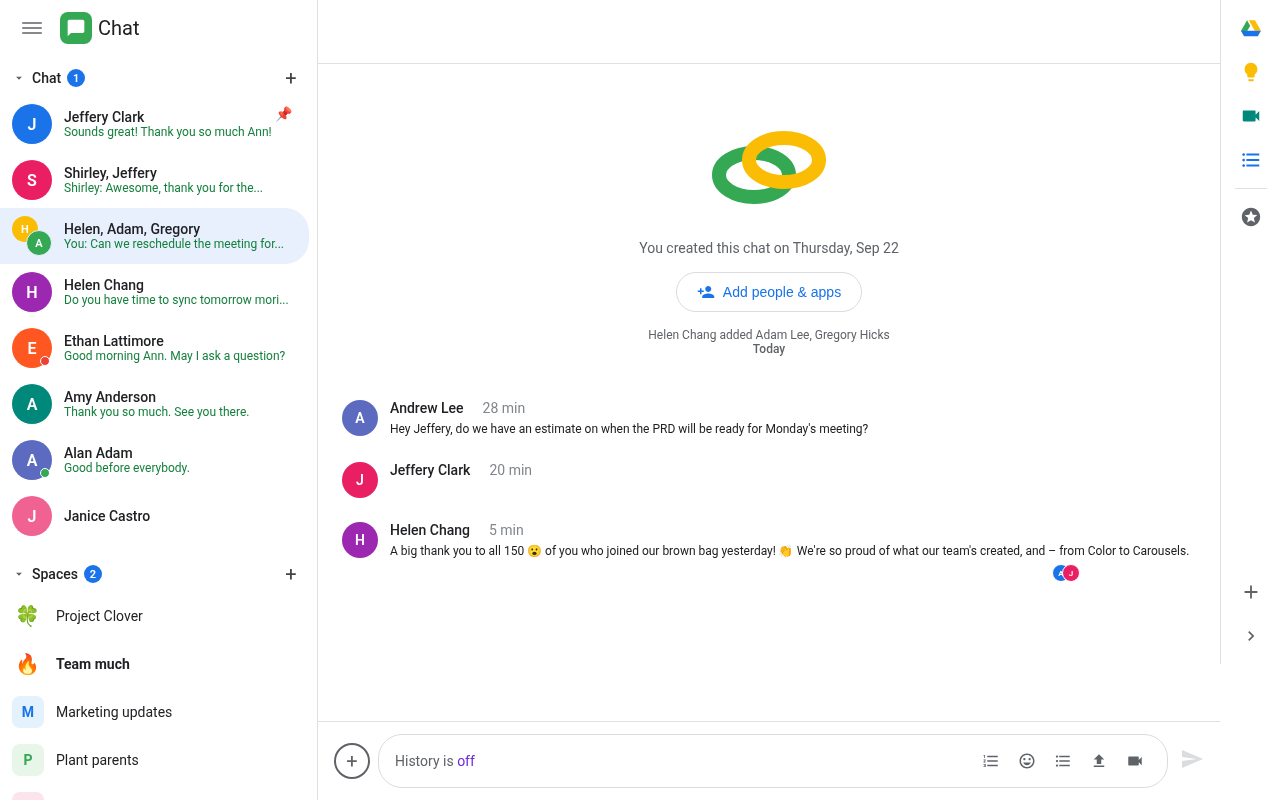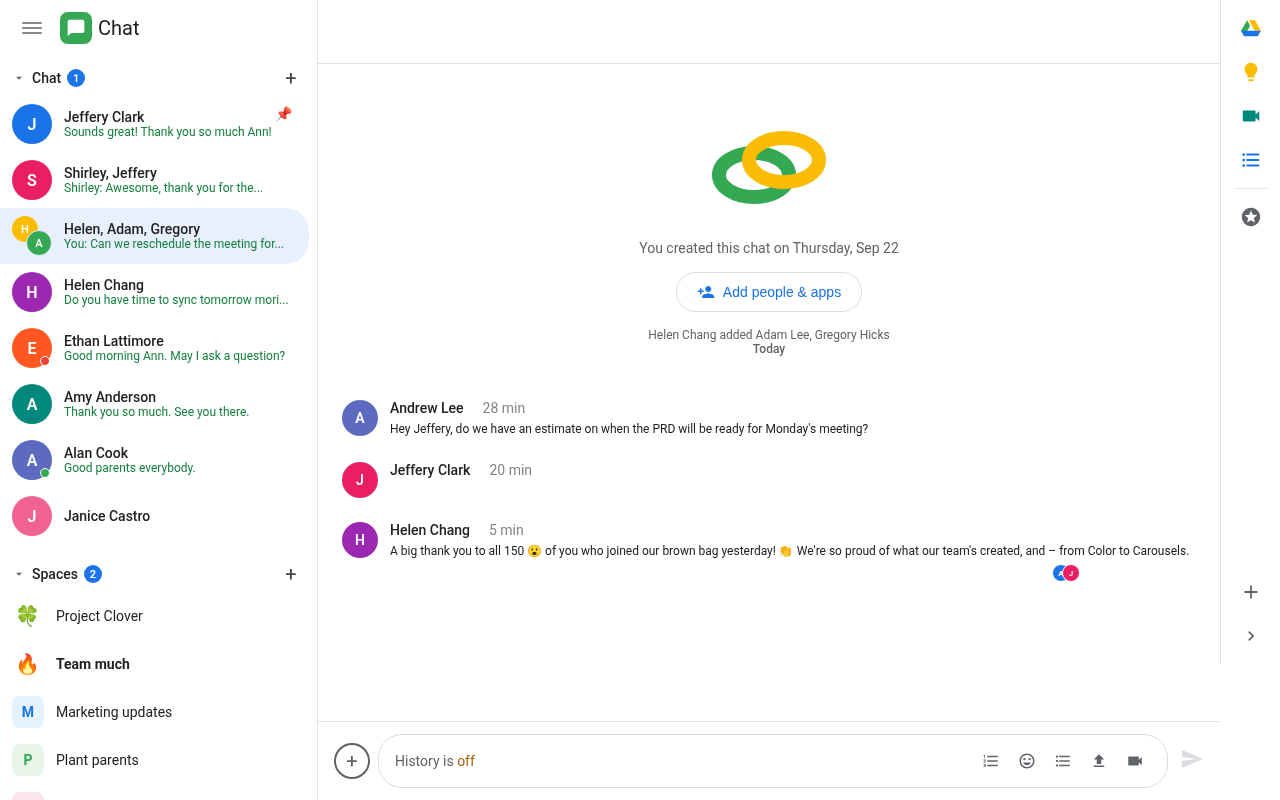--- a/index.html
+++ b/index.html
@@ -175,22 +175,22 @@
           <div class="chat-preview">Thank you so much. See you there.</div>
         </div>
       </div>
 
       <div class="chat-item">
         <div style="position:relative;margin-right:12px;flex-shrink:0;">
           <div class="avatar-img-placeholder" style="background:#5c6bc0;margin-right:0;">A</div>
           <span class="status-dot status-active"></span>
         </div>
         <div class="chat-text">
-          <div class="chat-name">Alan Cook</div>
-          <div class="chat-preview">Good parents everybody.</div>
+          <div class="chat-name">Alan Adam</div>
+          <div class="chat-preview">Good before everybody.</div>
         </div>
       </div>
 
       <div class="chat-item">
         <div class="avatar-img-placeholder" style="background:#f06292;">J</div>
         <div class="chat-text">
           <div class="chat-name">Janice Castro</div>
           <div class="chat-preview"></div>
         </div>
       </div>
@@ -339,21 +339,21 @@
               <div class="reaction-av" style="background:#e91e63;margin-left:-4px;">J</div>
             </div>
           </div>
         </div>
       </div>
     </div>
 
     <div class="input-area">
       <div class="input-add-btn">+</div>
       <div class="input-box" style="display:flex;align-items:center;justify-content:space-between;">
-        <span class="input-placeholder">History is <span style="color:#a16207;margin-top:20px;">off</span></span>
+        <span class="input-placeholder">History is <span style="color:#6d28d9;margin-top:20px;">off</span></span>
         <div class="input-tools">
           <div class="tool-btn">
             <svg width="18" height="18" viewBox="0 0 24 24" fill="#5f6368">
                 <path d="M2 17h2v.5H3v1h1v.5H2v1h3v-4H2v1zm1-9h1V4H2v1h1v3zm-1 3h1.8L2 13.1v.9h3v-1H3.2L5 10.9V10H2v1zm5-6v2h14V5H7zm0 14h14v-2H7v2zm0-6h14v-2H7v2z"></path>
               </svg>
           </div>
           <div class="tool-btn">
             <svg width="18" height="18" viewBox="0 0 24 24" fill="#5f6368">
                 <path d="M11.99 2C6.47 2 2 6.48 2 12s4.47 10 9.99 10C17.52 22 22 17.52 22 12S17.52 2 11.99 2zM12 20c-4.42 0-8-3.58-8-8s3.58-8 8-8 8 3.58 8 8-3.58 8-8 8zm3.5-9c.83 0 1.5-.67 1.5-1.5S16.33 8 15.5 8 14 8.67 14 9.5s.67 1.5 1.5 1.5zm-7 0c.83 0 1.5-.67 1.5-1.5S9.33 8 8.5 8 7 8.67 7 9.5 7.67 11 8.5 11zm3.5 6.5c2.33 0 4.31-1.46 5.11-3.5H6.89c.8 2.04 2.78 3.5 5.11 3.5z"></path>
               </svg>

